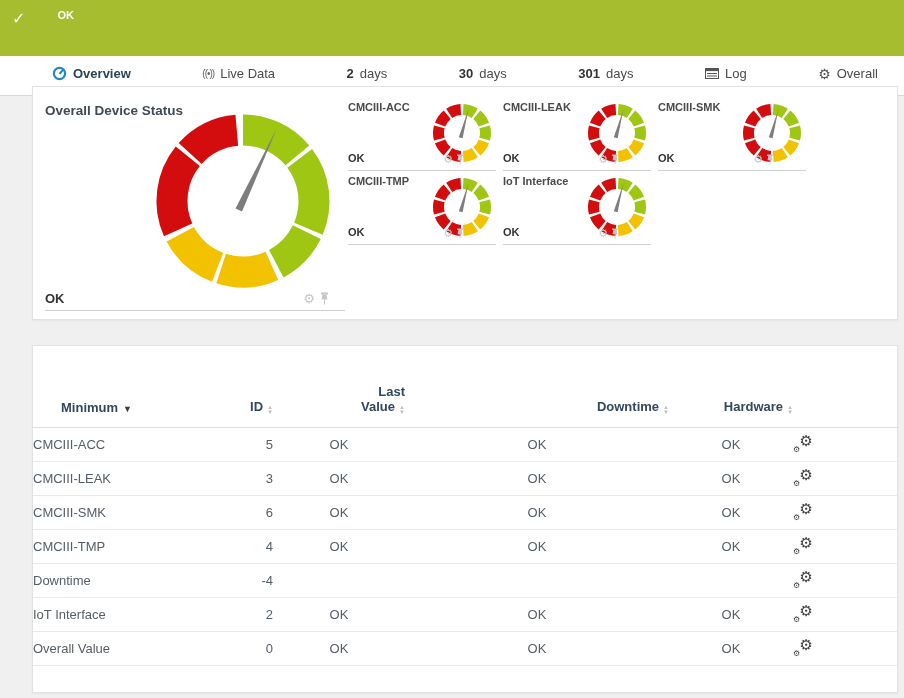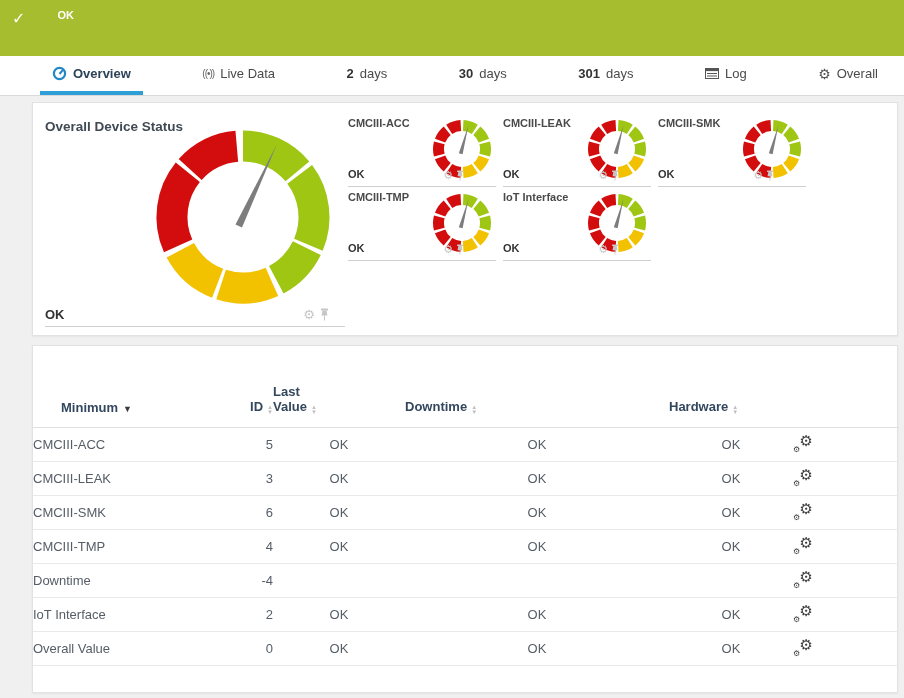--- a/index.html
+++ b/index.html
@@ -40,21 +40,21 @@
   .tab-num{font-weight:bold;color:#333;}
   .tab .ticon{display:inline-flex;align-items:center;}
   .live-glyph{font-size:10px;letter-spacing:-1px;color:#666;}
   .gear-glyph{font-size:14px;color:#555;line-height:14px;}
 
   
   .panel{
     position:absolute;left:32px;width:866px;background:#fff;
     border:1px solid #e2e2e2;box-shadow:0 1px 2px rgba(0,0,0,.05);box-sizing:border-box;
   }
-  .panel-gauges{top:102px;height:234px;}
+  .panel-gauges{top:86px;height:234px;}
   .panel-table{top:345px;height:348px;}
 
   
   .big-tile{position:absolute;left:12px;top:10px;width:300px;height:213px;border-bottom:1px solid #cfcfcf;}
   .tile-label-big{font-size:13.5px;font-weight:bold;color:#404a54;padding-top:6px;}
   .gauge-big-host{position:absolute;left:108px;top:14px;width:180px;height:180px;}
   .big-footer{position:absolute;left:0;right:0;bottom:4px;display:flex;align-items:center;}
   .tile-status-big{font-size:13px;font-weight:bold;color:#333;}
   .tile-icons{margin-left:auto;display:flex;align-items:center;gap:5px;color:#c6c6c6;padding-right:16px;}
   .tile-gear{font-size:13px;line-height:12px;cursor:pointer;}
@@ -68,21 +68,21 @@
   .tile{position:relative;width:148px;border-bottom:1px solid #cfcfcf;}
   .tile-label{position:absolute;left:0;top:4px;font-size:11px;font-weight:bold;color:#4a4a4a;}
   .gauge-sm-host{position:absolute;right:4px;top:6px;width:60px;height:60px;}
   .tile-status{position:absolute;left:0;bottom:6px;font-size:11px;font-weight:bold;color:#333;}
   .tile-icons-sm{position:absolute;right:32px;bottom:5px;display:flex;align-items:center;gap:3px;color:#c6c6c6;}
   .tile-icons-sm .tile-gear{font-size:11px;}
 
   
   table.channels{border-collapse:collapse;table-layout:fixed;width:866px;margin-top:32px;}
   table.channels th{
-    font-size:13px;font-weight:bold;color:#33475e;text-align:left;
+    font-size:13px;font-weight:bold;color:#33475e;text-align:right;
     padding:6px 0 12px 0;border-bottom:1px solid #e0e0e0;vertical-align:bottom;cursor:pointer;
   }
   table.channels th.col-channel{text-align:left;padding-left:28px;}
   table.channels th.col-id{text-align:right;}
   table.channels td{
     font-size:13px;color:#555d66;height:33px;border-bottom:1px solid #e9e9e9;padding:0;
   }
   td.cell-channel{padding-left:28px;}
   td.cell-id{text-align:right;}
   td.cell-last,td.cell-min,td.cell-max{text-align:center;}

